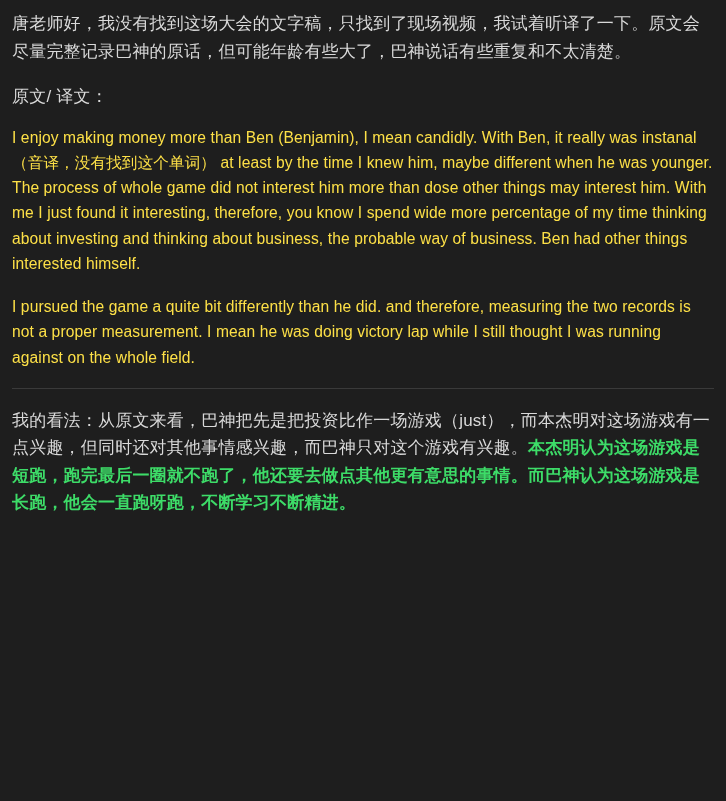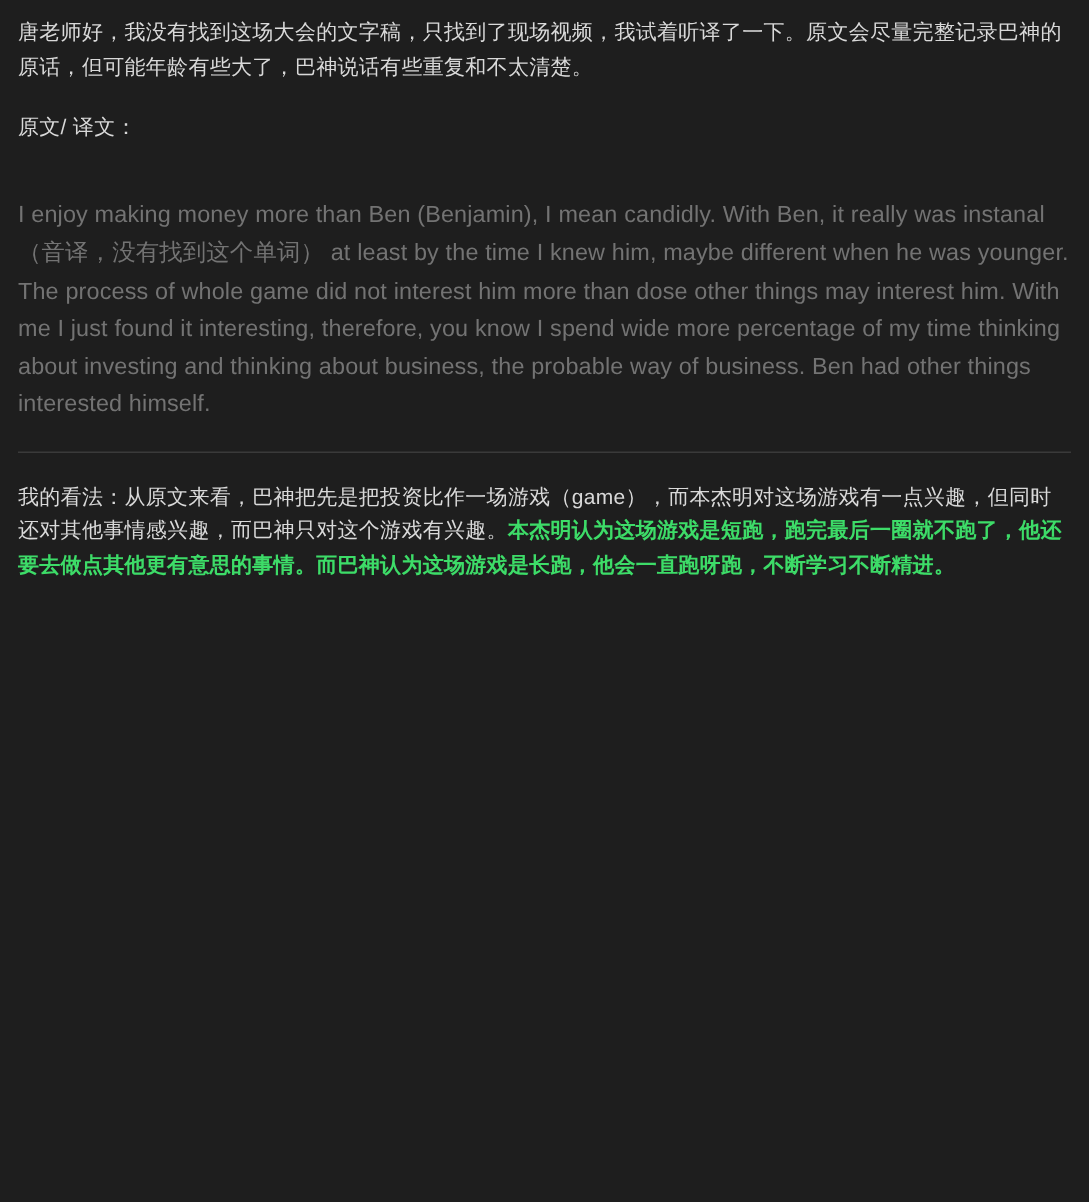--- a/index.html
+++ b/index.html
@@ -20,31 +20,31 @@
     background: #1e1e1e;
   }
   p {
     margin: 0 0 18px 0;
     font-size: 15.3px;
     line-height: 1.62;
     color: #d9d9d9;
     letter-spacing: 0.1px;
   }
   p.cn {
-    font-size: 14px;
+    font-size: 17px;
     line-height: 1.62;
     letter-spacing: 0.2px;
   }
   p.en {
     font-size: 15.6px;
     line-height: 1.62;
-    color: #737373;
+    color: #fde047;
   }
   p.label {
-    margin-bottom: 35px;
+    margin-bottom: 14px;
   }
   .divider {
     border: none;
     border-top: 1px solid #3a3a3a;
     margin: 8px 0 18px 0;
     height: 0;
   }
   .hl {
     color: #3ddc68;
     font-weight: bold;
@@ -58,19 +58,20 @@
 
 <div class="page">
 
   <p class="cn">唐老师好，我没有找到这场大会的文字稿，只找到了现场视频，我试着听译了一下。原文会尽量完整记录巴神的原话，但可能年龄有些大了，巴神说话有些重复和不太清楚。</p>
 
   <p class="cn label">原文/ 译文：</p>
 
   <p class="en">I enjoy making money more than Ben (Benjamin), I mean candidly. With Ben, it really was instanal（音译，没有找到这个单词） at least by the time I knew him, maybe different when he was younger. The process of whole game did not interest him more than dose other things may interest him. With me I just found it interesting, therefore, you know I spend wide more percentage of my time thinking about investing and thinking about business, the probable way of business. Ben had other things interested himself.</p>
 
 
+  <p class="en">I pursued the game a quite bit differently than he did. and therefore, measuring the two records is not a proper measurement. I mean he was doing victory lap while I still thought I was running against on the whole field.</p>
 
 
   <hr class="divider">
 
-  <p class="cn last"><span>我的看法：从原文来看，巴神把先是把投资比作一场游戏（game），而本杰明对这场游戏有一点兴趣，但同时还对其他事情感兴趣，而巴神只对这个游戏有兴趣。</span><span class="hl">本杰明认为这场游戏是短跑，跑完最后一圈就不跑了，他还要去做点其他更有意思的事情。而巴神认为这场游戏是长跑，他会一直跑呀跑，不断学习不断精进。</span></p>
+  <p class="cn last"><span>我的看法：从原文来看，巴神把先是把投资比作一场游戏（just），而本杰明对这场游戏有一点兴趣，但同时还对其他事情感兴趣，而巴神只对这个游戏有兴趣。</span><span class="hl">本杰明认为这场游戏是短跑，跑完最后一圈就不跑了，他还要去做点其他更有意思的事情。而巴神认为这场游戏是长跑，他会一直跑呀跑，不断学习不断精进。</span></p>
 
 </div>
 
 </body></html>

